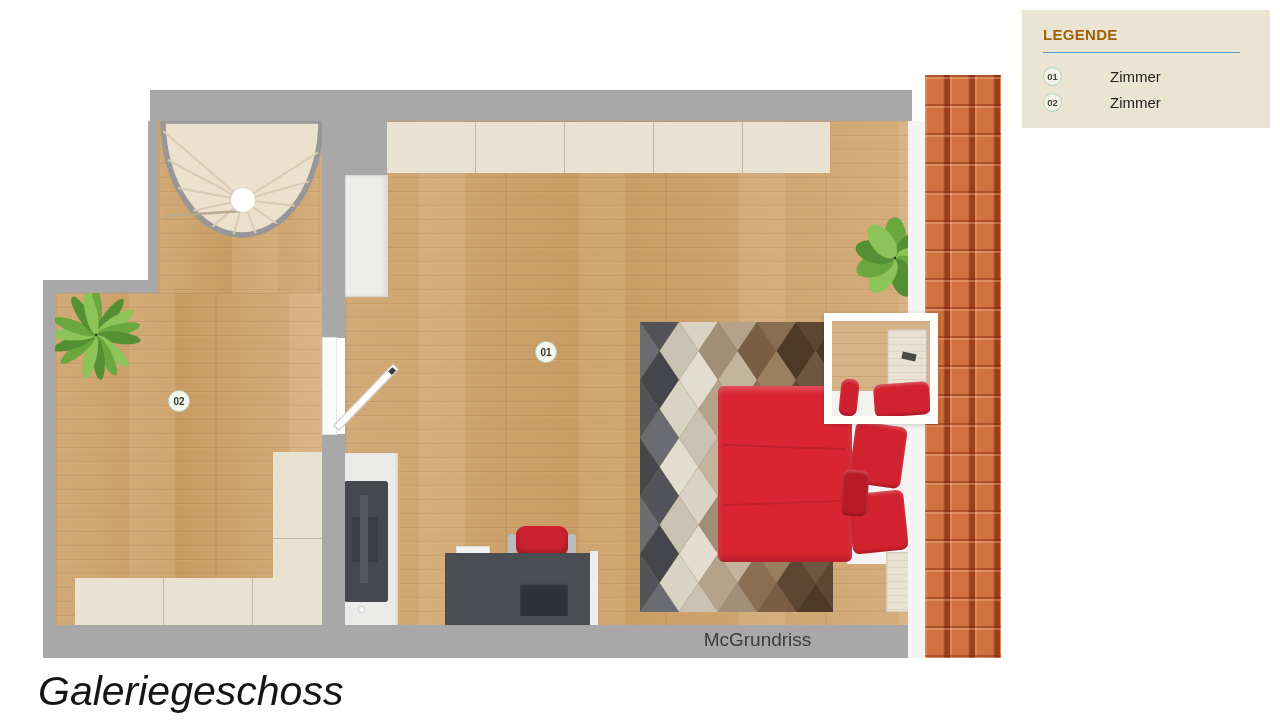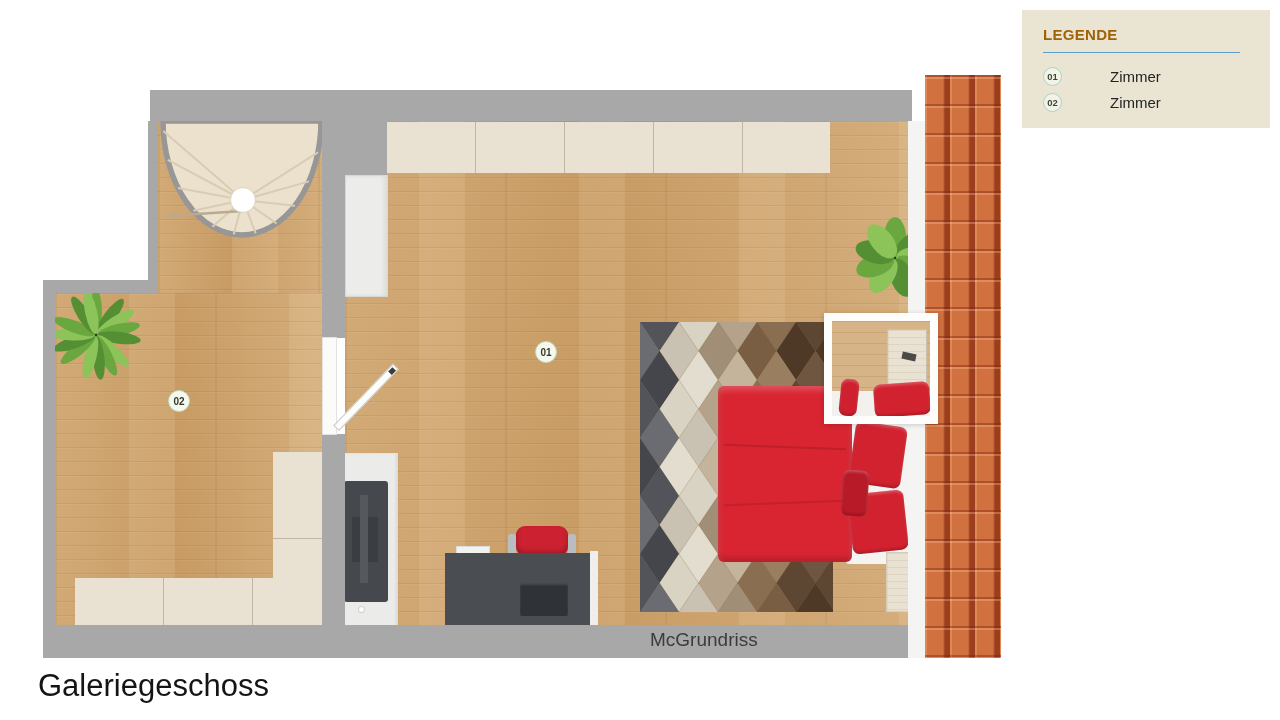--- a/index.html
+++ b/index.html
@@ -29,22 +29,22 @@
          font-size:10px;font-weight:bold;color:#333a2c;}
   #legend{left:1022px;top:10px;width:248px;height:118px;background:#eae5d3;box-sizing:border-box;
           padding:16px 20px 0 21px;}
   #legend .ltitle{color:#a16207;font-weight:bold;font-size:15px;letter-spacing:0.3px;}
   #legend .lline{margin-top:9px;border-bottom:1.5px solid #5e9ecf;width:197px;}
   #legend .litem{display:flex;align-items:center;gap:12px;height:22px;margin-top:4px;}
   #legend .lbadge{width:19px;height:19px;border-radius:50%;background:#f4f2e6;border:1.5px solid #abd3c8;
           box-sizing:border-box;display:flex;align-items:center;justify-content:center;
           font-size:9.5px;font-weight:bold;color:#3f4537;flex:0 0 auto;}
   #legend .llabel{font-size:15px;color:#232323;margin-left:36px;}
-  #page-title{left:38px;top:668px;font-size:31px;color:#151515;}
-  #watermark{left:650px;top:629px;width:215px;font-size:19px;color:#3c3c3c;}
+  #page-title{left:38px;top:668px;font-size:41px;color:#151515;font-style:italic;}
+  #watermark{left:650px;top:629px;width:215px;text-align:center;font-size:19px;color:#3c3c3c;}
   .pillow{background:#d2212f;border-radius:7px;box-shadow:inset 0 2px 3px rgba(255,255,255,0.25), inset 0 -2px 3px rgba(0,0,0,0.2);}
   #inset{left:824px;top:313px;width:114px;height:111px;background:#fdfdfc;box-sizing:border-box;
          padding:8px;box-shadow:0 1px 5px rgba(0,0,0,0.18);}
   #inset .inner{position:relative;width:98px;height:95px;overflow:hidden;}
 </style>
 </head>
 <body>
 
 <div id="canvas">
 

